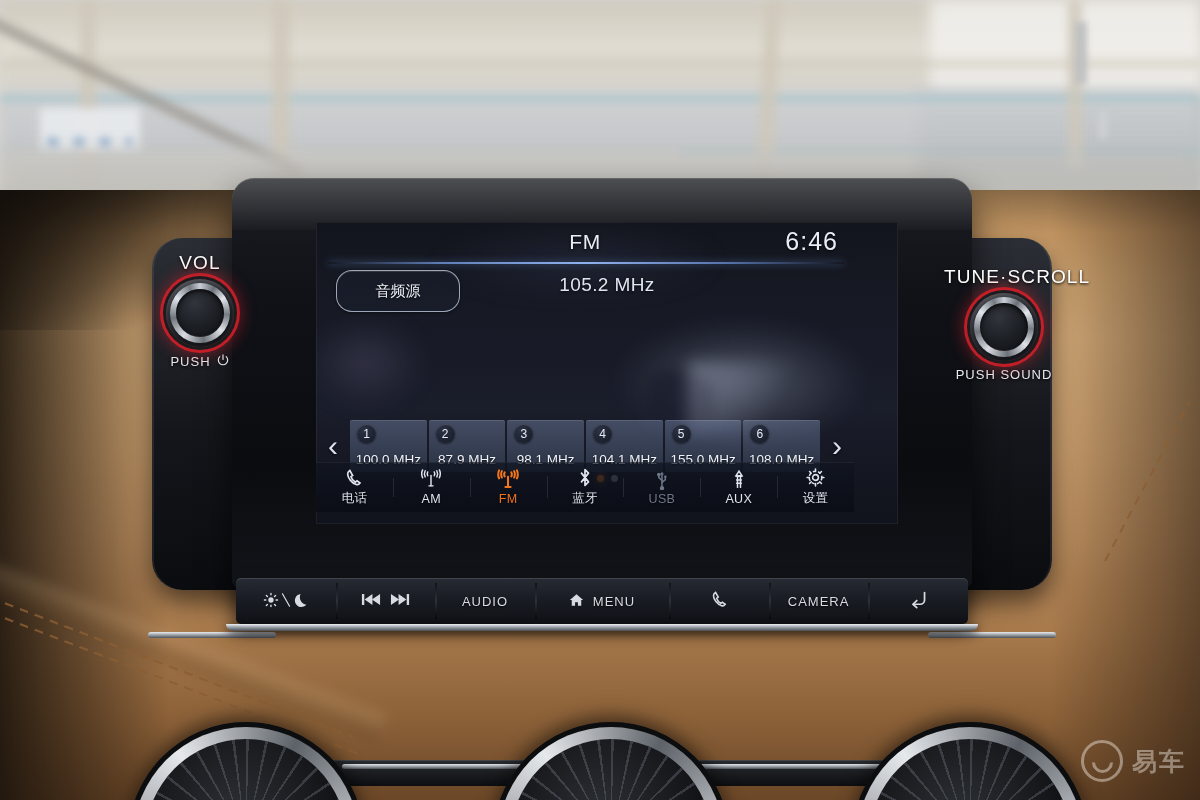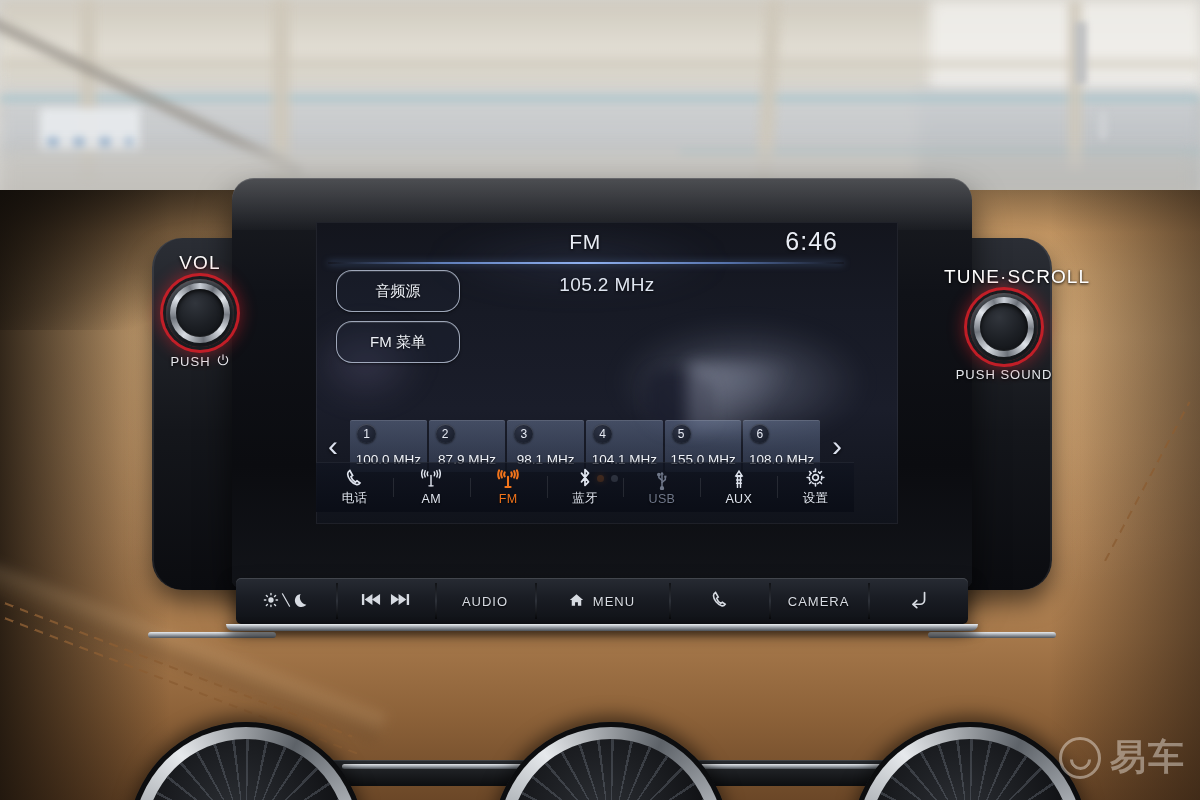--- a/index.html
+++ b/index.html
@@ -192,21 +192,21 @@
     background:linear-gradient(180deg,#2a2d31,#0d0e10);box-shadow:inset 0 1px 0 rgba(255,255,255,.12);}
   .vent-chrome{position:absolute;height:5px;border-radius:3px;
     background:linear-gradient(180deg,#e7eaee,#939aa1 55%,#4a4f55);}
 
   
   .wm{position:absolute;right:14px;bottom:18px;display:flex;align-items:center;gap:9px;opacity:.45;}
   .wm .mark{width:36px;height:36px;border-radius:50%;border:3.5px solid #efe9e2;position:relative;}
   .wm .mark::after{content:"";position:absolute;left:8px;top:9px;width:15px;height:15px;
     border:3.5px solid #efe9e2;border-radius:50%;border-right-color:transparent;border-top-color:transparent;
     transform:rotate(-45deg);}
-  .wm .wtxt{color:#efe9e2;font-size:36px;letter-spacing:2px;font-weight:bold;}
+  .wm .wtxt{color:#efe9e2;font-size:25px;letter-spacing:2px;font-weight:bold;}
 </style>
 </head>
 <body>
 
 <div id="scene">
 
   <div class="bg-base"></div>
   <div class="bg-ceiling"></div>
   <div class="white-panel"></div>
   <div class="gray-panel"></div>
@@ -256,21 +256,20 @@
       <div class="hdr">
         <div class="hdr-title">FM</div>
         <div class="hdr-clock">6:46</div>
         <div class="hdr-rule"></div>
       </div>
 
       <div class="freq">105.2 MHz</div>
 
       <div class="pills">
         <div class="pill">音频源</div>
-        <div class="pill">FM 菜单</div>
       </div>
 
       <div class="presets">
         <div class="chev">‹</div>
         <div class="preset-track">
           <div class="preset">
             <div class="num">1</div>
             <div class="val">100.0 MHz</div>
           </div>
           <div class="preset">

